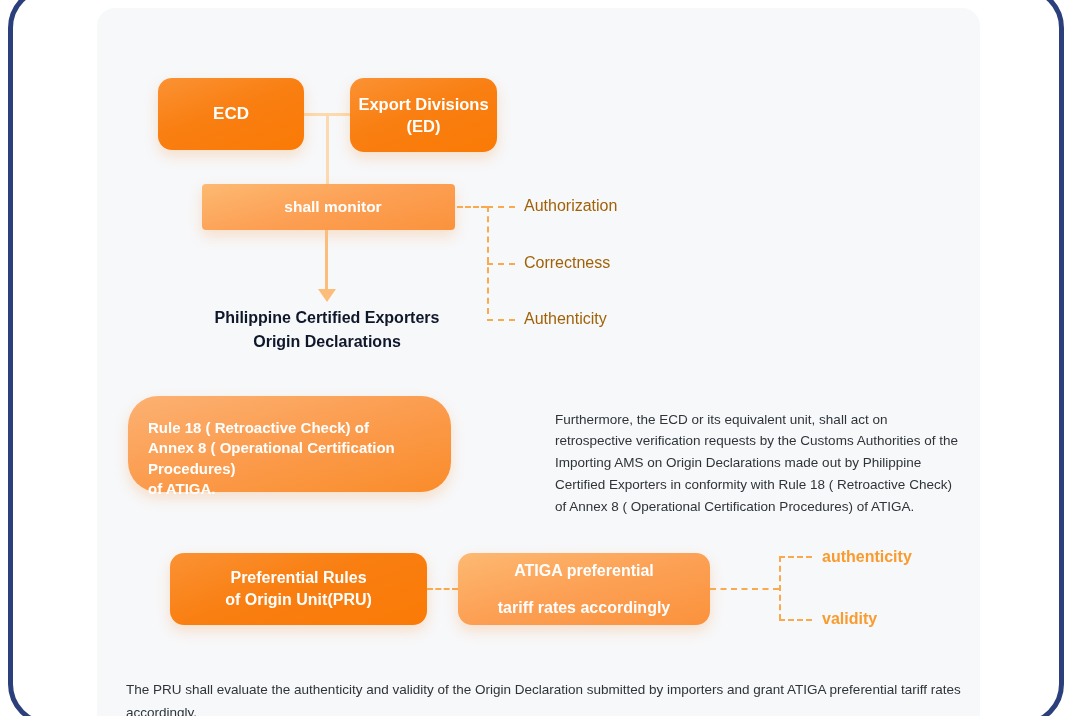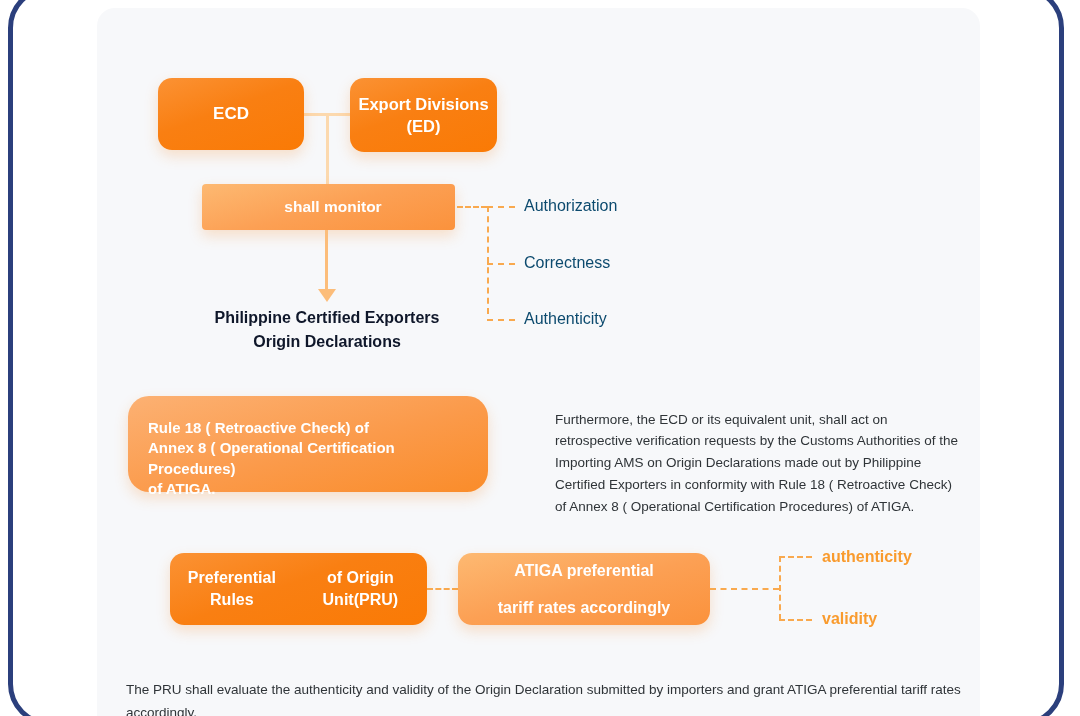--- a/index.html
+++ b/index.html
@@ -108,21 +108,21 @@
     width: 0;
     height: 0;
     border-left: 9px solid transparent;
     border-right: 9px solid transparent;
     border-top: 13px solid #fcbd7a;
   }
 
   
   .label-dark {
     position: absolute;
-    color: #0c4a6e;
+    color: #a16207;
     font-size: 16px;
     white-space: nowrap;
   }
   .label-orange {
     position: absolute;
     color: #f99b2e;
     font-size: 16px;
     font-weight: bold;
     white-space: nowrap;
   }
@@ -183,29 +183,29 @@
   <div class="dash-v" style="left:390px; top:198px; height:108px;"></div>
   <div class="dash-h" style="left:390px; top:198px; width:28px;"></div>
   <div class="dash-h" style="left:390px; top:255px; width:28px;"></div>
   <div class="dash-h" style="left:390px; top:311px; width:28px;"></div>
 
   <div class="label-dark" style="left:427px; top:189px;">Authorization</div>
   <div class="label-dark" style="left:427px; top:246px;text-align:center;">Correctness</div>
   <div class="label-dark" style="left:427px; top:302px;">Authenticity</div>
 
 
-  <div class="node rule" style="left:31px; top:388px; width:360px; height:96px; font-size:15px; border-radius:21px; padding:22px 20px 0 20px; flex-direction:column;">
+  <div class="node rule" style="left:31px; top:388px; width:323px; height:96px; font-size:15px; border-radius:30px; padding:22px 20px 0 20px; flex-direction:column;">
     <span> Rule 18 ( Retroactive Check) of</span>
     <span>Annex 8 ( Operational Certification Procedures)</span>
     <span>of ATIGA.</span>
   </div>
 
   <p class="para" id="para-mid">Furthermore, the ECD or its equivalent unit, shall act on retrospective verification requests by the Customs Authorities of the Importing AMS on Origin Declarations made out by Philippine Certified Exporters in conformity with Rule 18 ( Retroactive Check) of Annex 8 ( Operational Certification Procedures) of ATIGA.</p>
 
-  <div class="node dark" style="left:73px; top:545px; width:257px; height:72px; font-size:16px; flex-direction:row;">
+  <div class="node dark" style="left:73px; top:545px; width:257px; height:72px; font-size:16px; flex-direction:column;">
     <span>Preferential Rules</span>
     <span>of Origin Unit(PRU)</span>
   </div>
 
   <div class="dash-h" style="left:330px; top:580px; width:31px;"></div>
 
   <div class="node light" style="left:361px; top:545px; width:252px; height:72px; font-size:16px; flex-direction:column;gap:15px;">
     <span>ATIGA preferential</span>
     <span>tariff rates accordingly</span>
   </div>

